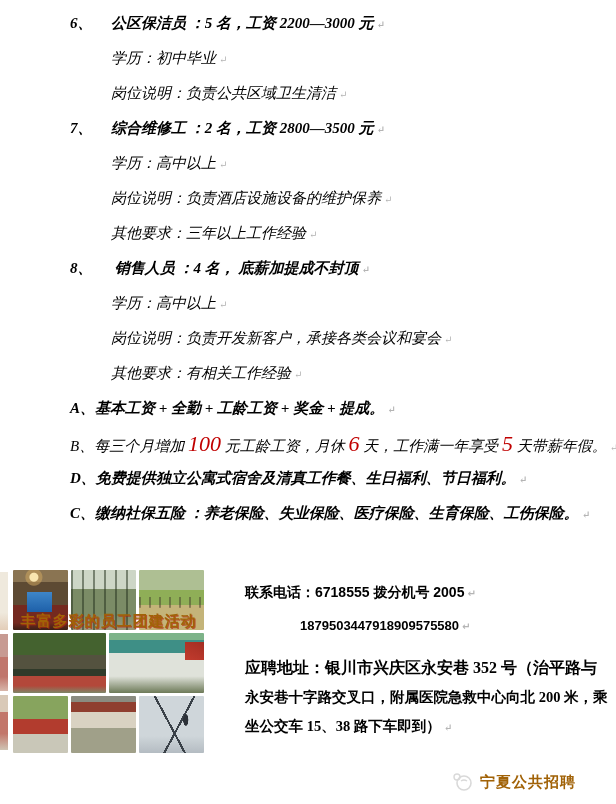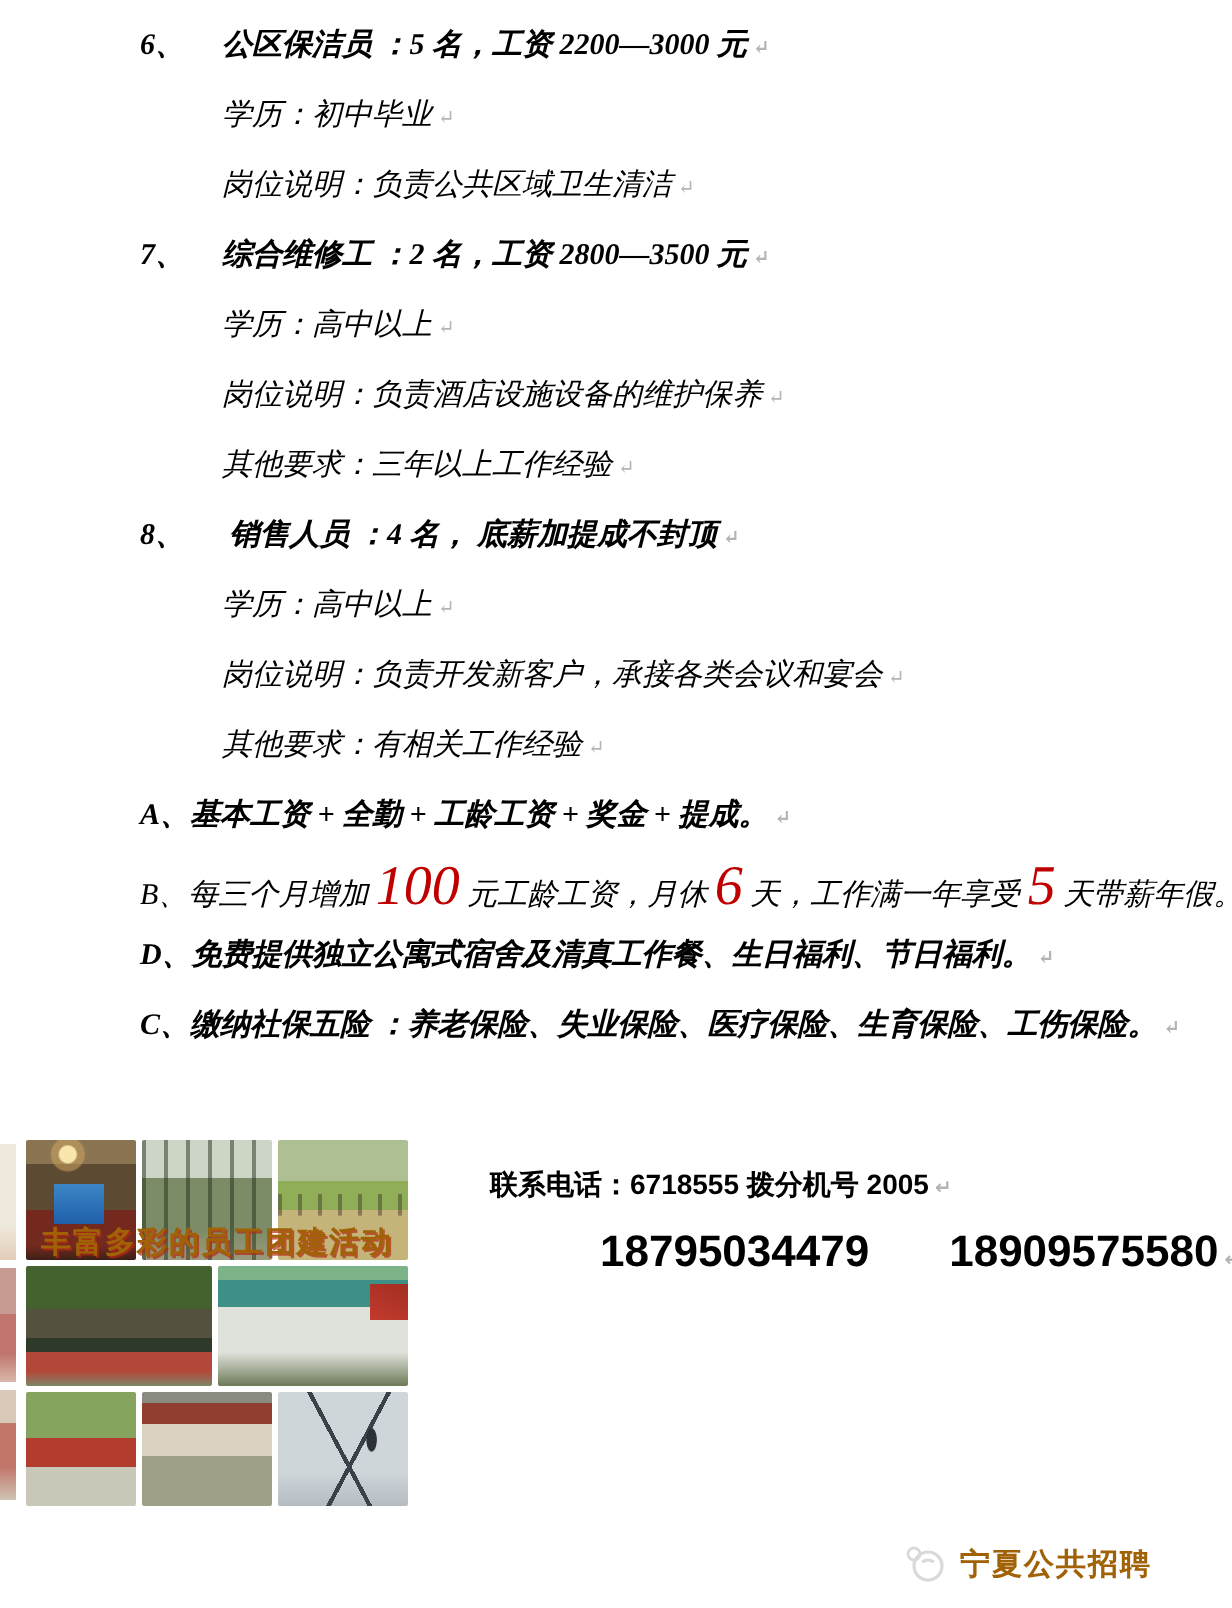--- a/index.html
+++ b/index.html
@@ -13,21 +13,21 @@
   }
   
   .doc { position:absolute; left:0; top:0; width:616px; padding:6px 0 0 70px;font-style:italic; }
   .line { height:35px; line-height:35px; font-size:15px; white-space:pre; }
   .job-num { display:inline-block; width:41px; font-weight:bold; }
   .job-title { font-weight:bold; }
   .detail { padding-left:41px; }
   .bold { font-weight:bold; }
   .red-num {
     color:#c00000;
-    font-size:28px;
+    font-size:22px;
     font-weight:normal;
   }
   .ret::after { content:"\21b5"; color:#b4b4b4; font-size:10px; margin-left:3px; }
   
   .edge-strip { position:absolute; left:0; top:572px; width:8px; height:180px; }
   .edge-strip .e1 { height:58px; background:linear-gradient(180deg,#efe9dd 0 70%,#e3cdb8 100%); margin-bottom:4px; }
   .edge-strip .e2 { height:57px; background:linear-gradient(180deg,#c79a92 0 40%,#c0766c 40% 75%,#d8b7ab 100%); margin-bottom:4px; }
   .edge-strip .e3 { height:55px; background:linear-gradient(180deg,#d9c9b8 0 30%,#c2766a 30% 70%,#cfc4b4 100%); }
   .collage { position:absolute; left:13px; top:570px; width:191px; height:183px; }
   .crow { display:flex; gap:3px; margin-bottom:3px; }
@@ -67,22 +67,22 @@
     letter-spacing:1px; white-space:nowrap;
   }
   
   .contact { position:absolute; left:245px; top:575px; width:340px; }
   .phone-line {
     font-family:"Liberation Sans","DejaVu Sans",sans-serif;
     font-weight:bold; font-size:14px; height:34px; line-height:34px; white-space:pre;
   }
   .mobiles {
     font-family:"Liberation Sans","DejaVu Sans",sans-serif;
-    font-weight:bold; font-size:22px; height:34px; line-height:34px;
-    display:flex; gap:40px; padding-left:55px;
+    font-weight:bold; font-size:13px; height:34px; line-height:34px;
+    display:flex; padding-left:55px;
   }
   .address { margin-top:9px; font-weight:bold; }
   .addr1 { font-size:16px; line-height:31px; white-space:pre; }
   .addr2, .addr3 { font-size:14.5px; line-height:29px; white-space:pre; }
   
   .footer {
     position:absolute; right:40px; bottom:12px;
     display:flex; align-items:center; gap:6px;
     color:#a16207;
     font-family:"Liberation Sans","DejaVu Sans",sans-serif;
@@ -138,20 +138,25 @@
   </div>
   <div class="caption">丰富多彩的员工团建活动</div>
 </div>
 
 <div class="contact">
   <div class="phone-line ret">联系电话：6718555 拨分机号 2005</div>
   <div class="mobiles">
     <span>18795034479</span>
     <span class="ret">18909575580</span>
   </div>
+  <div class="address">
+    <div class="addr1">应聘地址：银川市兴庆区永安巷 352 号（治平路与</div>
+    <div class="addr2">永安巷十字路交叉口，附属医院急救中心向北 200 米，乘</div>
+    <div class="addr3 ret">坐公交车 15、38 路下车即到）</div>
+  </div>
 </div>
 
 <div class="footer">
   <svg class="wm-icon" viewBox="0 0 22 20">
     <circle cx="12" cy="11" r="7" fill="none" stroke="#d9d9d9" stroke-width="1.6"></circle>
     <circle cx="5" cy="5" r="3" fill="none" stroke="#d9d9d9" stroke-width="1.4"></circle>
     <path d="M9 9 q3 -2 6 0" fill="none" stroke="#d9d9d9" stroke-width="1.4"></path>
   </svg>
   <span>宁夏公共招聘</span>
 </div>

